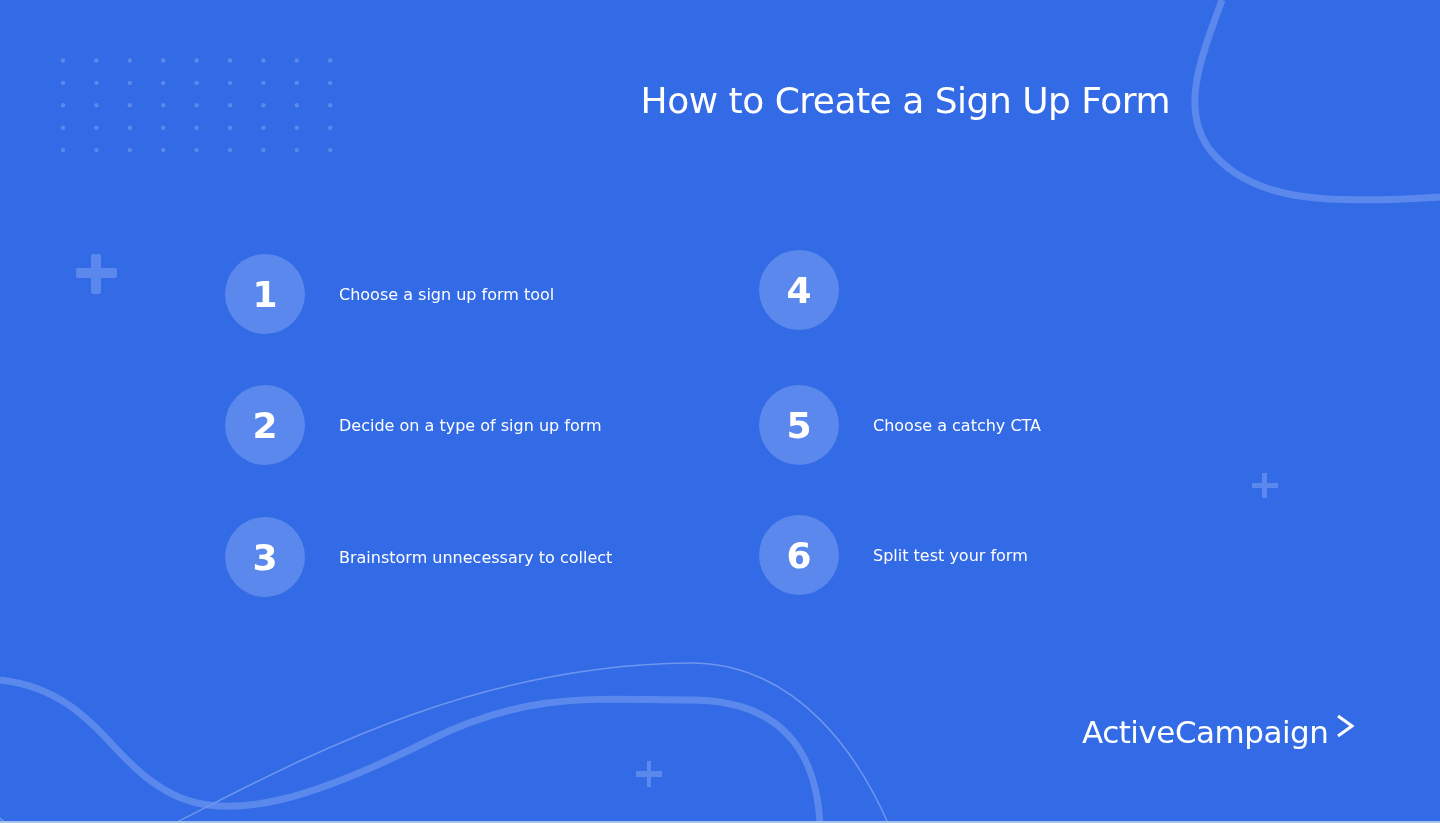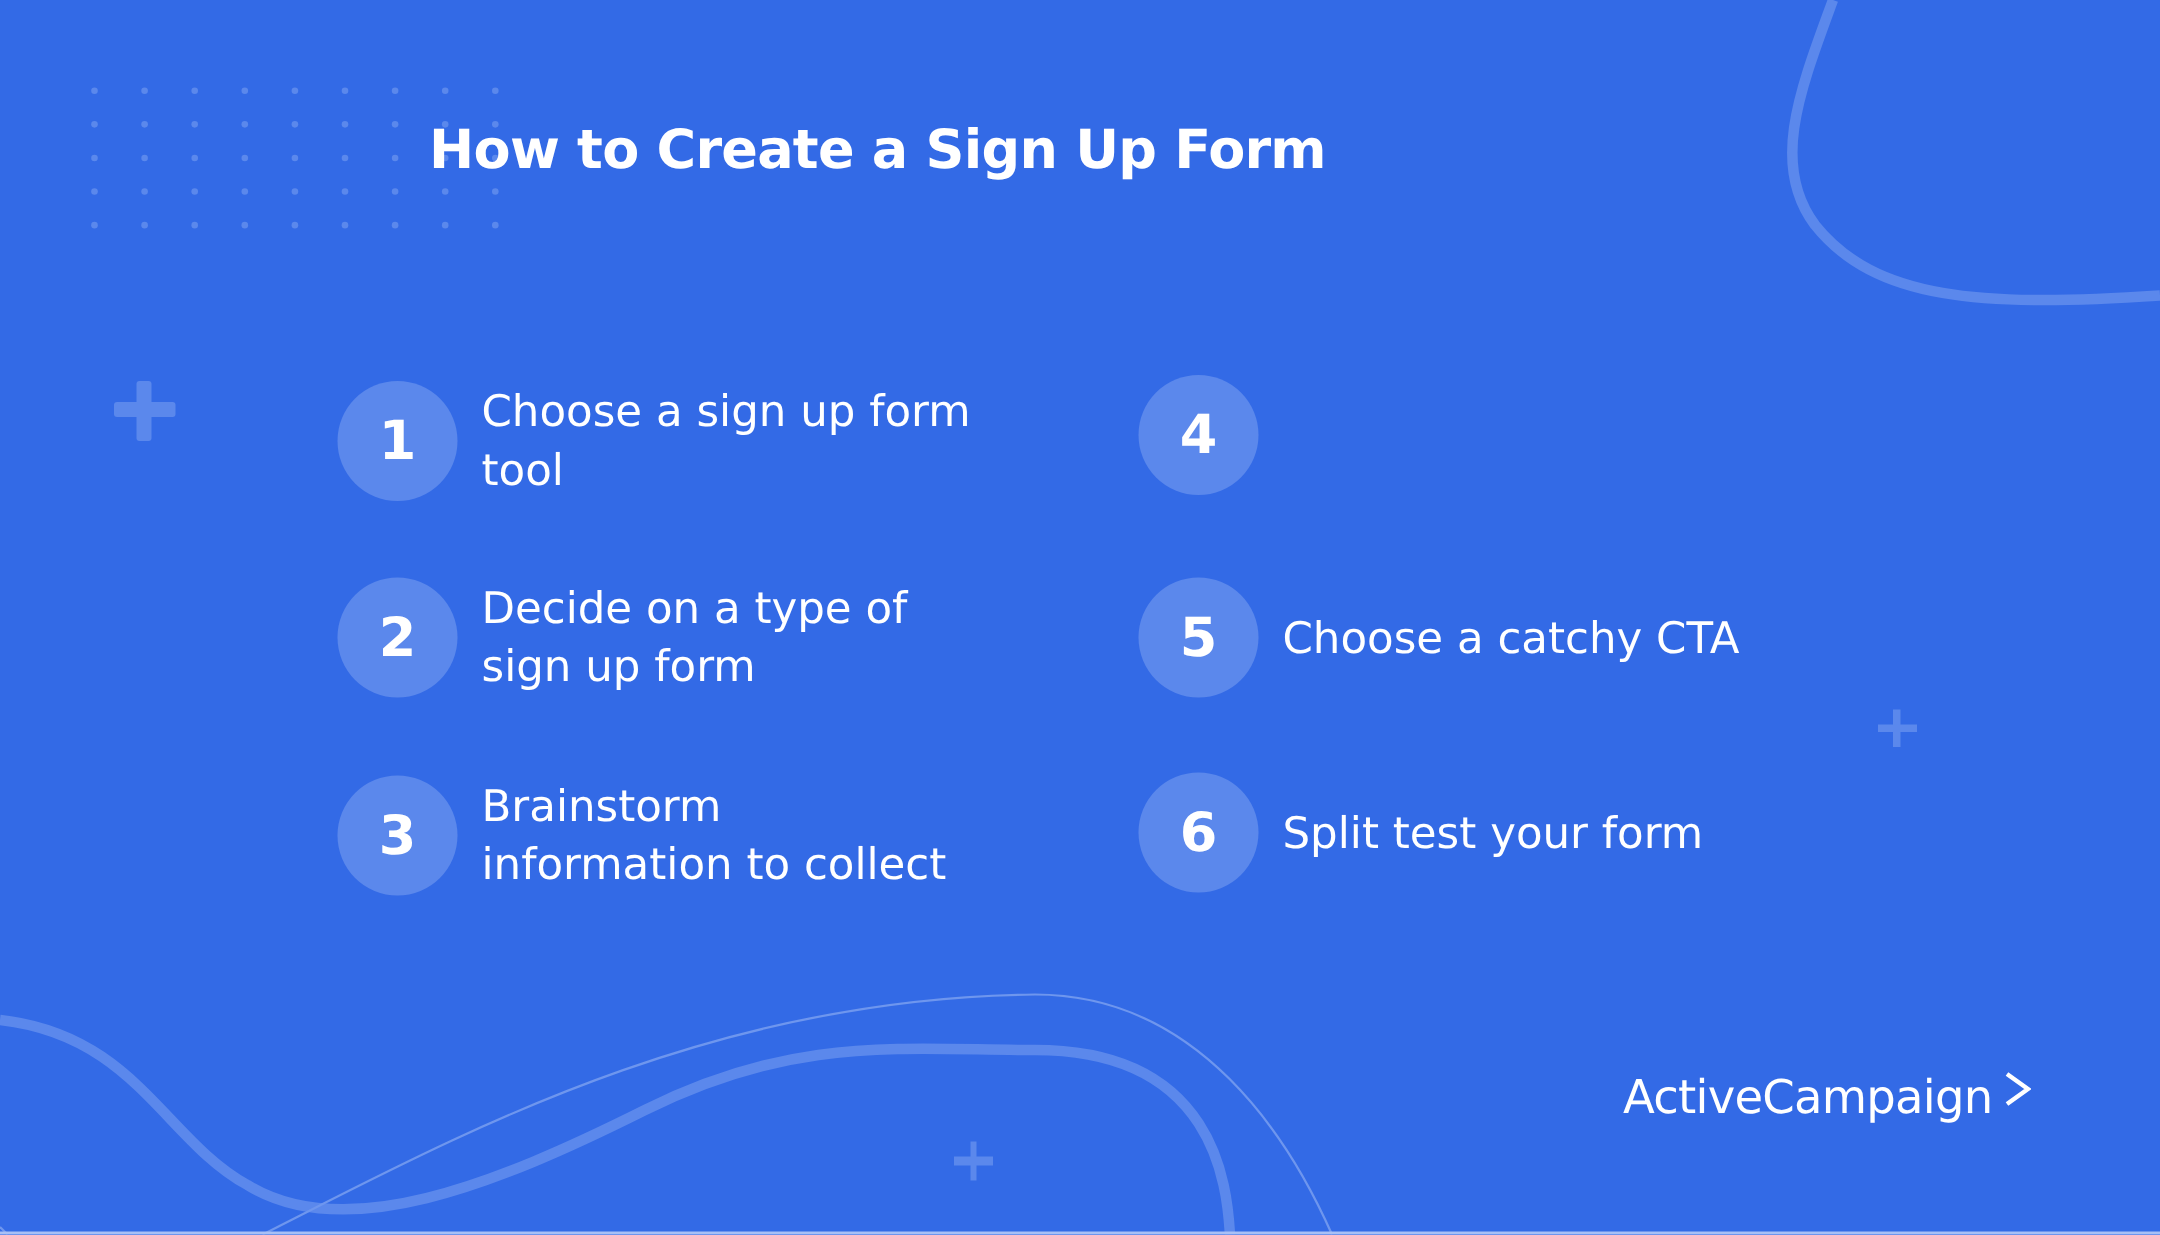--- a/index.html
+++ b/index.html
@@ -5,33 +5,33 @@
   html, body { margin: 0; padding: 0; }
   body {
     width: 1440px; height: 823px; overflow: hidden;
     background: #336ae6;
     position: relative;
     font-family: "DejaVu Sans", sans-serif;
     color: #ffffff;
   }
   .bg-svg { position: absolute; left: 0; top: 0; width: 1440px; height: 823px; pointer-events: none; }
   .title {
-    position: absolute; left: 0; top: 80px; width: 1170px; text-align: center;
-    font-size: 36px; font-weight: bold; letter-spacing: -0.5px;
+    position: absolute; left: 0; top: 80px; width: 1170px; text-align: right;
+    font-size: 36px; font-weight: normal; letter-spacing: -0.5px;
   }
   .step { position: absolute; display: flex; align-items: center; }
   .circle {
     width: 80px; height: 80px; border-radius: 50%;
     background: #5b88ec;
     display: flex; align-items: center; justify-content: center;
     font-size: 36px; font-weight: bold; color: #fff;
     flex-shrink: 0;
   }
   .label {
-    margin-left: 16px; font-size: 29px; line-height: 39px; width: 330px;
+    margin-left: 34px; font-size: 16px; line-height: 39px; width: 330px;
   }
   .logo {
     position: absolute; left: 1082px; top: 714px;
     font-size: 31px; letter-spacing: -0.5px; display: flex; 
   }
   .logo-chev { margin-left: 8px; }
   .bottom-line { position: absolute; left: 0; top: 821px; width: 1440px; height: 2px; background: #a9c0f5; }
 </style>
 </head>
 <body>
@@ -114,21 +114,21 @@
 <div class="step" style="left:225px; top:254px;">
   <div class="circle">1</div>
   <div class="label">Choose a sign up form tool</div>
 </div>
 <div class="step" style="left:225px; top:385px;">
   <div class="circle">2</div>
   <div class="label">Decide on a type of sign up form</div>
 </div>
 <div class="step" style="left:225px; top:517px;">
   <div class="circle">3</div>
-  <div class="label">Brainstorm information to collect</div>
+  <div class="label">Brainstorm unnecessary to collect</div>
 </div>
 <div class="step" style="left:759px; top:250px;">
   <div class="circle">4</div>
 </div>
 <div class="step" style="left:759px; top:385px;">
   <div class="circle">5</div>
   <div class="label">Choose a catchy CTA</div>
 </div>
 <div class="step" style="left:759px; top:515px;">
   <div class="circle">6</div>

